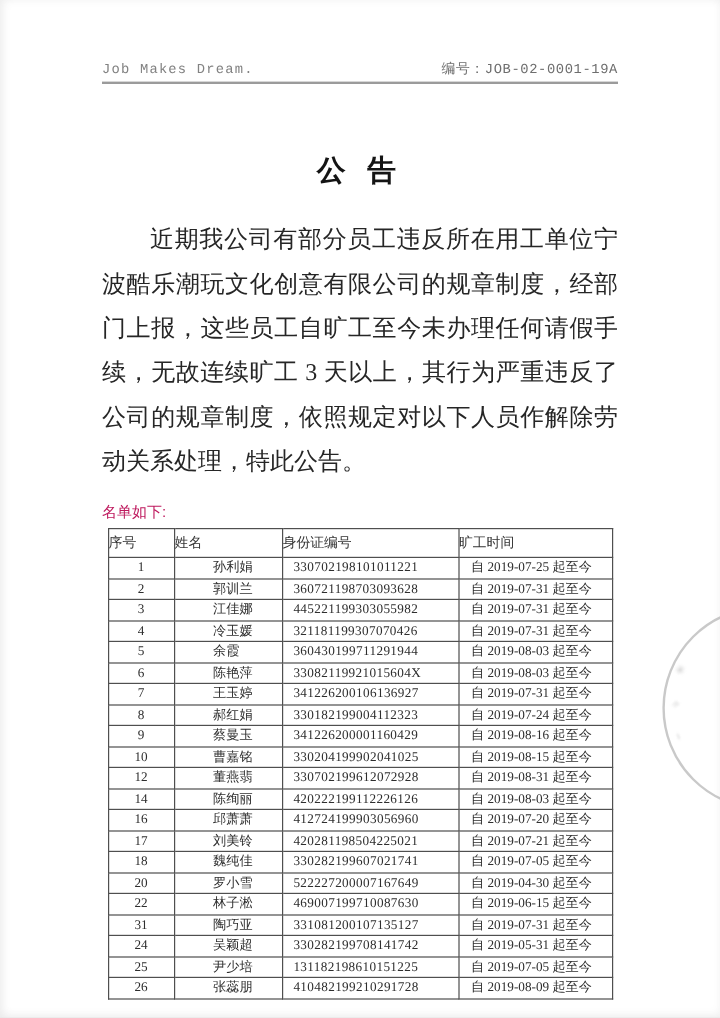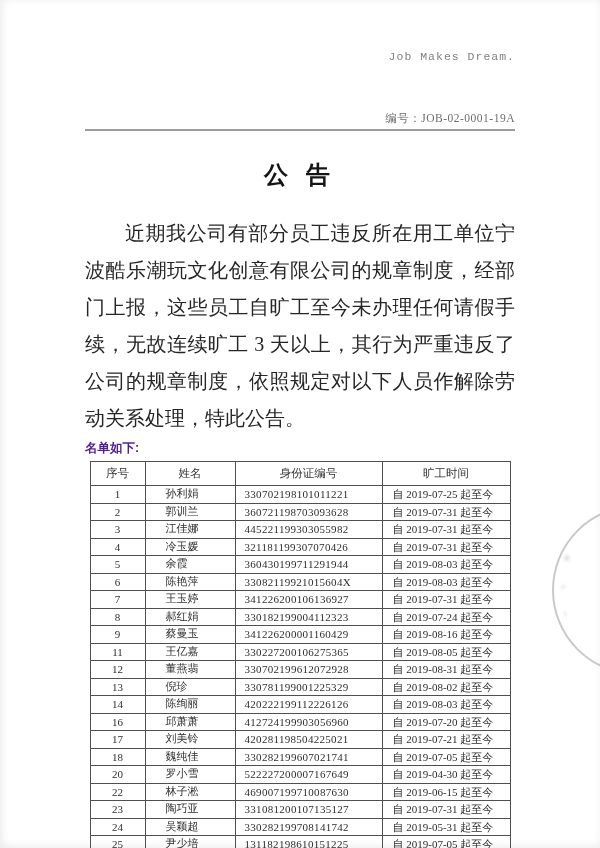--- a/index.html
+++ b/index.html
@@ -12,77 +12,76 @@
     overflow:hidden;
     padding:50px 85px 0 85px;
     font-family:"Liberation Serif","DejaVu Serif",serif;
     color:#222;
     box-shadow:inset 3px 0 8px rgba(0,0,0,0.05), inset 0 -3px 8px rgba(0,0,0,0.04);
   }
   .header-row {
     display:flex; justify-content:space-between; align-items:flex-end;
     border-bottom:2px solid #9b9b9b;
     padding-bottom:3px;
-    flex-direction:column;
   }
   .slogan {
     font-family:"Liberation Mono","DejaVu Sans Mono",monospace;
     font-size:11.5px; color:#828282; letter-spacing:1px;
   }
   .doc-no {
-    font-family:Liberation Serif, serif;
-    font-size:11.5px; color:#6e6e6e; letter-spacing:0.5px;margin-top:48px;
+    font-family:Liberation Mono, monospace;
+    font-size:11.5px; color:#6e6e6e; letter-spacing:0.5px;
   }
   .title {
-    margin-top:28px;
+    margin-top:56px;
     text-align:center;
     font-size:24px; font-weight:bold; color:#141414;
     letter-spacing:6px;
     font-family:"Liberation Serif","DejaVu Serif",serif;
   }
   .paragraph {
     margin-top:24px;
     font-size:20px; line-height:37px;
     text-indent:2em;
     text-align:justify;
     color:#262626;
   }
   .list-label {
-    margin-top:2px;
+    margin-top:14px;
     font-family:"Liberation Sans","DejaVu Sans",sans-serif;
-    font-size:12.5px; font-weight:bold; color:#4c1d95;
+    font-size:12.5px; font-weight:normal; color:#be185d;
     line-height:18px;
   }
   table.roster {
     width:420px;
     margin:4px auto 0 auto;
     border-collapse:collapse;
     table-layout:fixed;
     font-size:11px;
     color:#2e2e2e;
   }
   table.roster th, table.roster td {
     border:1px solid #4f4f4f;
     font-weight:normal;
     white-space:nowrap;
     overflow:hidden;
   }
   table.roster th {
     height:24px;
-    text-align:center;
+    text-align:left;
     font-size:11.5px;
     color:#333;
   }
   table.roster td { height:16.5px; line-height:16.5px; }
   table.roster col.c1 { width:55px; }
   table.roster col.c2 { width:90px; }
   table.roster col.c3 { width:147px; }
   table.roster col.c4 { width:128px; }
   table.roster td:nth-child(1) { text-align:center; }
-  table.roster td:nth-child(2) { padding-left:20px;font-family:Liberation Mono, monospace; }
+  table.roster td:nth-child(2) { padding-left:32px; }
   table.roster td:nth-child(3) { padding-left:9px; letter-spacing:0.3px;margin-left:21px; }
   table.roster td:nth-child(4) { padding-left:10px; }
   
   .seal-arc {
     position:absolute;
     top:505px; left:552px;
     width:170px; height:170px;
     border-radius:50%;
     border:2px solid rgba(148,148,148,0.5);
     filter:blur(0.6px);
@@ -178,38 +177,32 @@
           <td>330182199004112323</td>
           <td>自 2019-07-24 起至今</td>
         </tr>
         <tr>
           <td>9</td>
           <td>蔡曼玉</td>
           <td>341226200001160429</td>
           <td>自 2019-08-16 起至今</td>
         </tr>
         <tr>
-          <td>11</td>
-          <td>王亿嘉</td>
-          <td>330227200106275365</td>
-          <td>自 2019-08-05 起至今</td>
+          <td>10</td>
+          <td>曹嘉铭</td>
+          <td>330204199902041025</td>
+          <td>自 2019-08-15 起至今</td>
         </tr>
         <tr>
           <td>12</td>
           <td>董燕翡</td>
           <td>330702199612072928</td>
           <td>自 2019-08-31 起至今</td>
         </tr>
         <tr>
-          <td>13</td>
-          <td>倪珍</td>
-          <td>330781199001225329</td>
-          <td>自 2019-08-02 起至今</td>
-        </tr>
-        <tr>
           <td>14</td>
           <td>陈绚丽</td>
           <td>420222199112226126</td>
           <td>自 2019-08-03 起至今</td>
         </tr>
         <tr>
           <td>16</td>
           <td>邱萧萧</td>
           <td>412724199903056960</td>
           <td>自 2019-07-20 起至今</td>
@@ -232,21 +225,21 @@
           <td>522227200007167649</td>
           <td>自 2019-04-30 起至今</td>
         </tr>
         <tr>
           <td>22</td>
           <td>林子淞</td>
           <td>469007199710087630</td>
           <td>自 2019-06-15 起至今</td>
         </tr>
         <tr>
-          <td>23</td>
+          <td>31</td>
           <td>陶巧亚</td>
           <td>331081200107135127</td>
           <td>自 2019-07-31 起至今</td>
         </tr>
         <tr>
           <td>24</td>
           <td>吴颖超</td>
           <td>330282199708141742</td>
           <td>自 2019-05-31 起至今</td>
         </tr>

